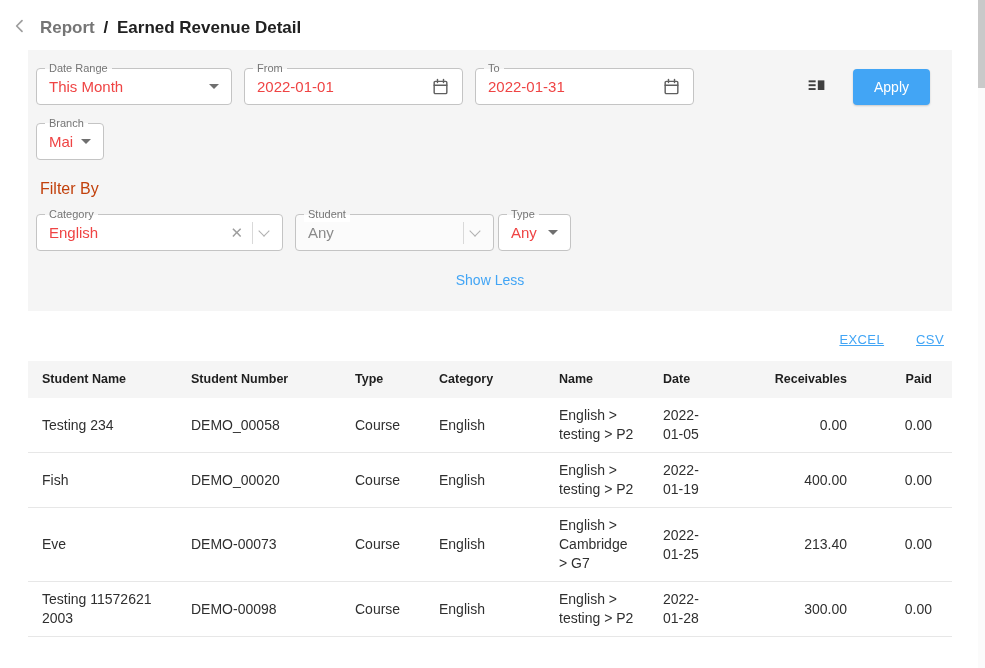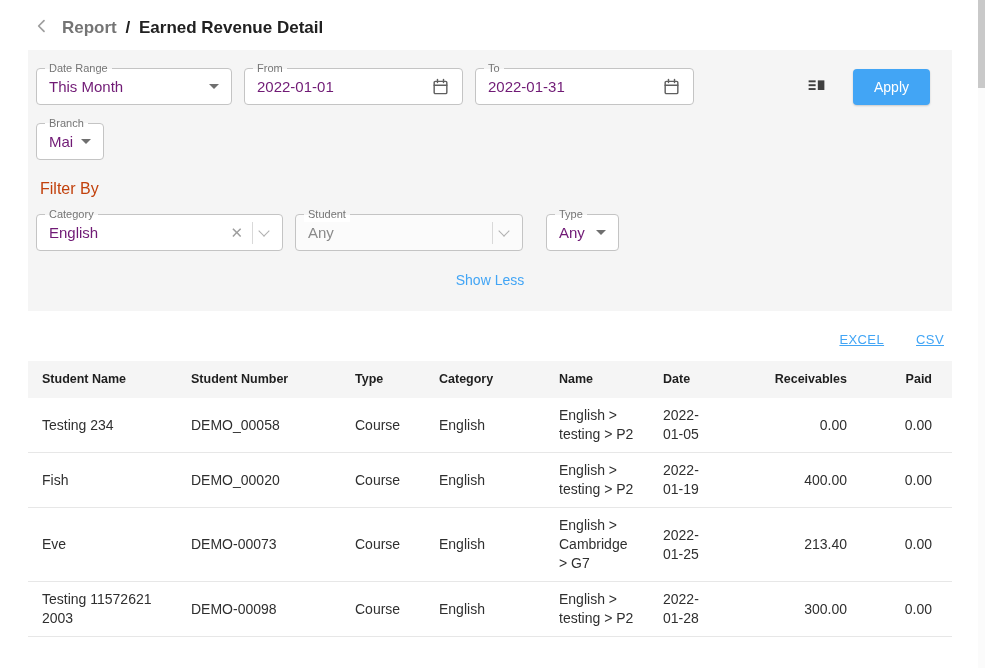--- a/index.html
+++ b/index.html
@@ -6,21 +6,21 @@
   html,body { width:985px; height:668px; }
   body {
     font-family:"Liberation Sans", sans-serif;
     background:#ffffff;
     color:#212121;
     overflow:hidden;
     position:relative;
   }
 
   
-  .topbar { display:flex; align-items:center; gap:12px; padding:18px 24px 12px 34px; }
+  .topbar { display:flex; align-items:center; gap:12px; padding:18px 24px 12px 12px; }
   .back-btn { display:flex; align-items:center; cursor:pointer; }
   .crumb { font-size:17px; font-weight:bold; }
   .crumb-parent { color:#757575; }
   .crumb-sep { color:#212121; margin:0 4px; }
   .crumb-title { color:#212121; }
 
   
   .content { padding:0 33px 0 28px; }
 
   
@@ -32,32 +32,32 @@
     border:1px solid #c4c4c4; border-radius:4px;
     display:flex; align-items:center; padding:0 12px;
     cursor:pointer;
   }
   .mlabel {
     position:absolute; top:-8px; left:8px;
     font-size:11px; color:#757575; line-height:15px;
     background:linear-gradient(#f5f5f5 50%, #ffffff 50%);
     padding:0 4px; white-space:nowrap;
   }
-  .mvalue { font-size:15px; color:#701a75; flex:1; white-space:nowrap; overflow:hidden; }
+  .mvalue { font-size:15px; color:#ef4444; flex:1; white-space:nowrap; overflow:hidden; }
   .mvalue.muted { color:#8a8a8a; }
   .caret {
     width:0; height:0; flex:none;
     border-left:5px solid transparent; border-right:5px solid transparent;
     border-top:5px solid #6f6f6f; margin-left:8px;
   }
   .w-daterange { width:196px; margin-right:12px; }
   .w-from, .w-to { width:219px; margin-right:12px; }
   .w-branch { width:68px; margin-top:18px; }
   .w-category { width:247px; margin-right:12px; }
-  .w-student { width:228px; margin-right:23px; background:#fbfbfb; }
+  .w-student { width:199px; margin-right:4px; background:#fbfbfb; }
   .w-type { width:73px; }
 
   .cal-icon { flex:none; margin-left:8px; display:flex; cursor:pointer; }
 
   .columns-icon { margin-left:auto; display:flex; cursor:pointer; }
   .apply-btn {
     margin-left:26px; margin-right:14px;
     background:#42a5f5; color:#ffffff; border:none; border-radius:4px;
     font-size:14px; font-family:inherit; padding:10px 21px; cursor:pointer;
     box-shadow:0 1px 2px rgba(0,0,0,0.18);

